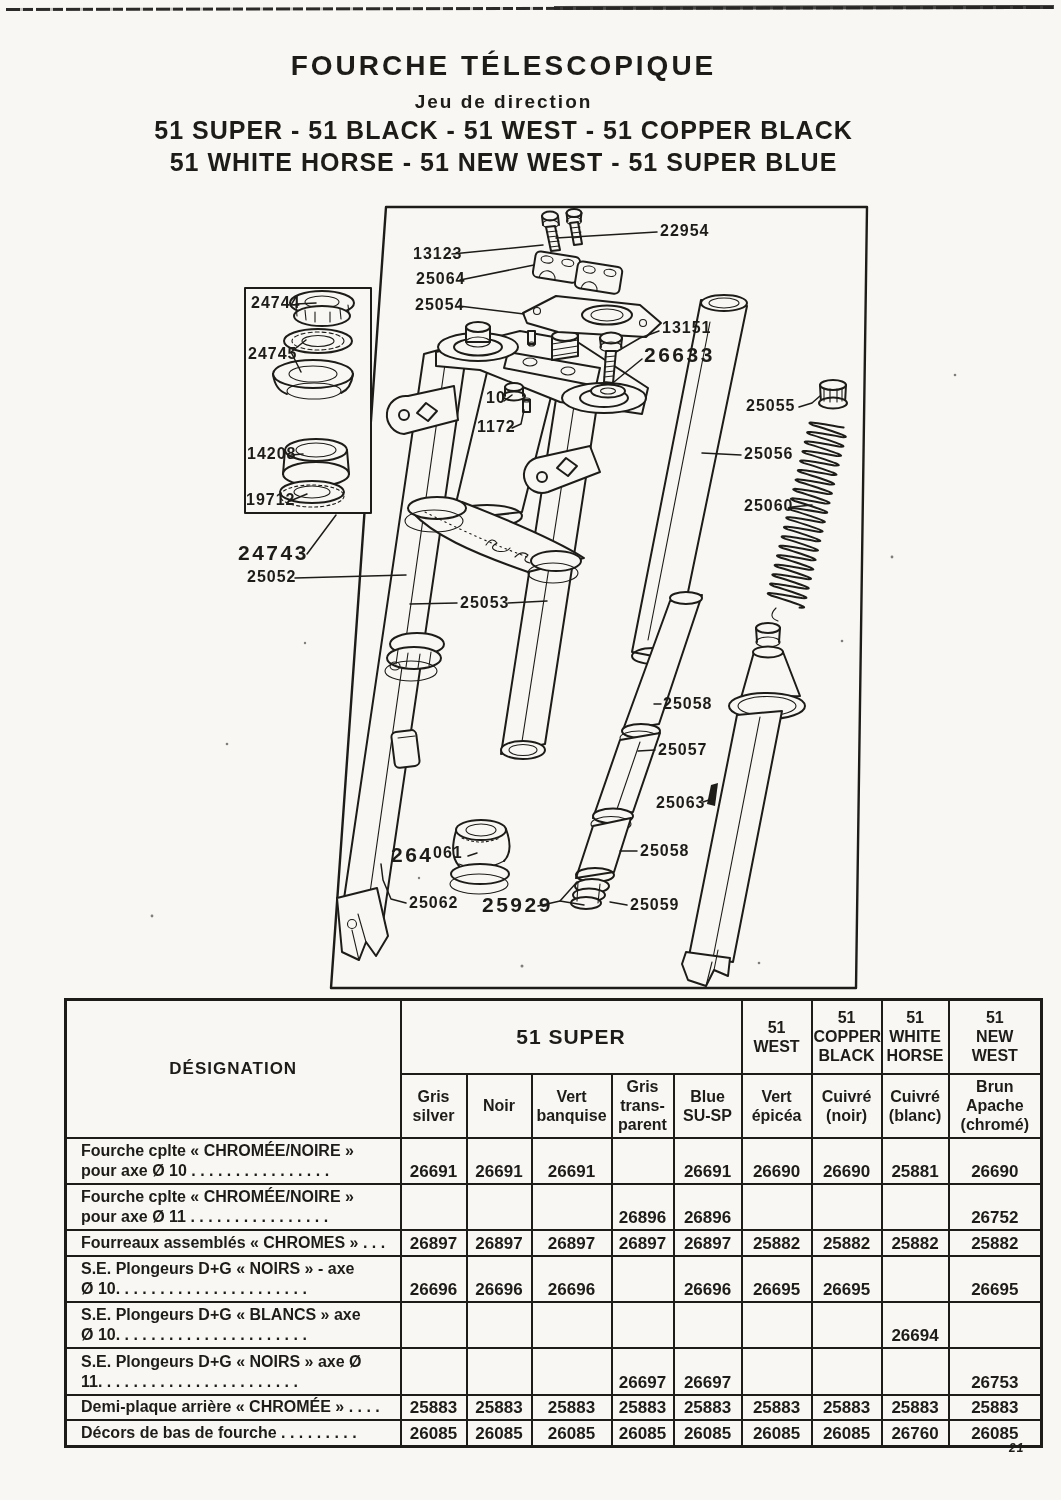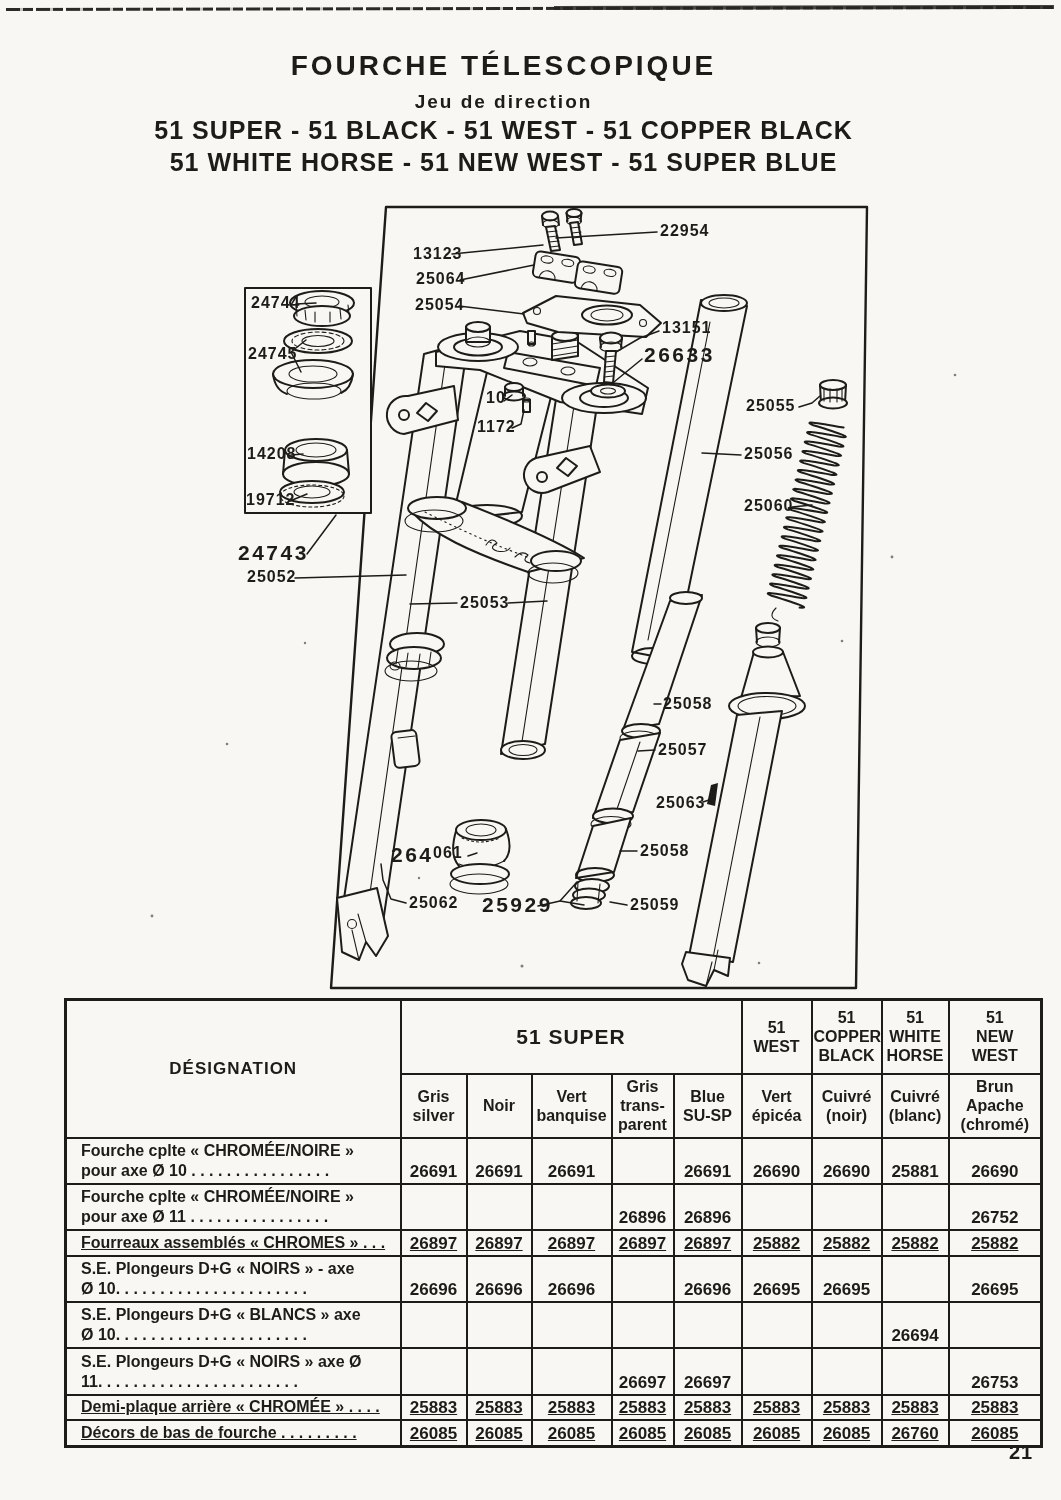--- a/index.html
+++ b/index.html
@@ -40,22 +40,22 @@
   }
   table.parts th,table.parts td{border:2px solid #1d1c19;overflow:hidden;}
   table.parts{border:3px solid #1d1c19;}
   th{font-weight:bold;font-size:16px;line-height:19px;text-align:center;vertical-align:middle;padding:0 1px;white-space:pre-line;}
   th.grp{font-size:21px;letter-spacing:1px;}
   th.des{font-size:17px;letter-spacing:1px;}
   tr.hr1{height:74px;} tr.hr2{height:64px;}
   td.d{padding:1px 17px 2px 14px;font-size:16px;font-weight:bold;line-height:20px;vertical-align:bottom;}
   td.d .ln{display:block;white-space:nowrap;}
   td.v{font-size:17px;font-weight:bold;text-align:center;vertical-align:bottom;padding:0 0 1px 0;}
-  tr.r2l{height:42px;} tr.r1l{height:23px;text-decoration:underline;}
-  .pageno{position:absolute;left:1009px;top:1441px;font-size:20px;font-weight:bold;letter-spacing:1px;}
+  tr.r2l{height:42px;} tr.r1l{height:23px;}
+  .pageno{position:absolute;left:1009px;top:1441px;font-size:12px;font-weight:bold;letter-spacing:1px;font-style:italic;}
 </style>
 </head>
 <body>
 
 <div class="scanline"></div>
 
 <div class="titles">
   <div class="t1">FOURCHE TÉLESCOPIQUE</div>
   <div class="t2">Jeu de direction</div>
   <div class="t3">51 SUPER - 51 BLACK - 51 WEST - 51 COPPER BLACK</div>

